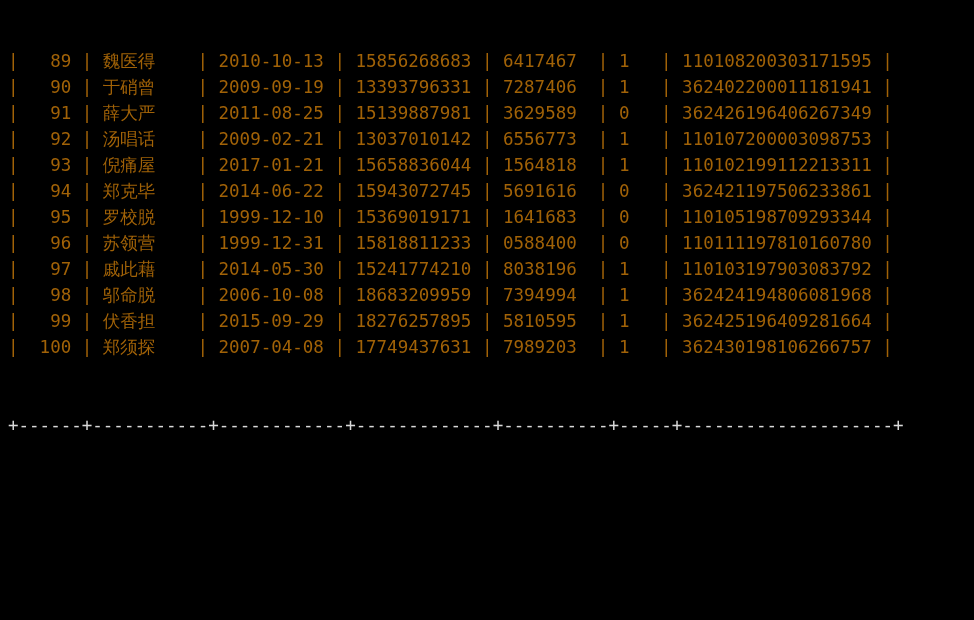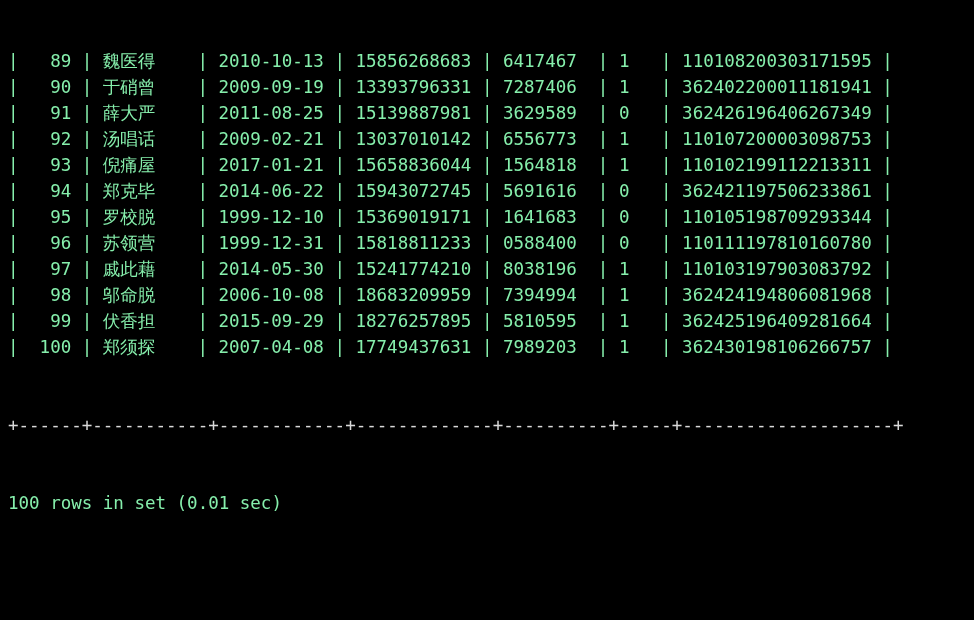--- a/index.html
+++ b/index.html
@@ -24,21 +24,21 @@
     font-size: 17.5px;
     line-height: 26px;
     letter-spacing: 0px;
     white-space: pre;
     padding: 0 0 0 8px;
     box-sizing: border-box;
   }
   .line {
     white-space: pre;
     height: 26px;
-    color: #86efac;
+    color: #a16207;
   }
   .rule {
     color: #d9d9d9;
   }
   .blank {
     height: 26px;
   }
   
   #gutter {
     position: absolute;
@@ -60,20 +60,19 @@
 </head>
 <body>
 
 <div id="gutter">
   <div class="thumb"></div>
 </div>
 
 <div id="terminal">
   <div id="top-rows"><div class="line">|   89 | 魏医得    | 2010-10-13 | 15856268683 | 6417467  | 1   | 110108200303171595 |</div><div class="line">|   90 | 于硝曾    | 2009-09-19 | 13393796331 | 7287406  | 1   | 362402200011181941 |</div><div class="line">|   91 | 薛大严    | 2011-08-25 | 15139887981 | 3629589  | 0   | 362426196406267349 |</div><div class="line">|   92 | 汤唱话    | 2009-02-21 | 13037010142 | 6556773  | 1   | 110107200003098753 |</div><div class="line">|   93 | 倪痛屋    | 2017-01-21 | 15658836044 | 1564818  | 1   | 110102199112213311 |</div><div class="line">|   94 | 郑克毕    | 2014-06-22 | 15943072745 | 5691616  | 0   | 362421197506233861 |</div><div class="line">|   95 | 罗校脱    | 1999-12-10 | 15369019171 | 1641683  | 0   | 110105198709293344 |</div><div class="line">|   96 | 苏领营    | 1999-12-31 | 15818811233 | 0588400  | 0   | 110111197810160780 |</div><div class="line">|   97 | 戚此藉    | 2014-05-30 | 15241774210 | 8038196  | 1   | 110103197903083792 |</div><div class="line">|   98 | 邬命脱    | 2006-10-08 | 18683209959 | 7394994  | 1   | 362424194806081968 |</div><div class="line">|   99 | 伏香担    | 2015-09-29 | 18276257895 | 5810595  | 1   | 362425196409281664 |</div><div class="line">|  100 | 郑须探    | 2007-04-08 | 17749437631 | 7989203  | 1   | 362430198106266757 |</div></div>
   <div class="line rule">+------+-----------+------------+-------------+----------+-----+--------------------+</div>
-  <div class="line">100 rows in set (0.01 sec)</div>
   <div class="blank"></div>
   
   
   
   
   
 </div>
 
 </body></html>

